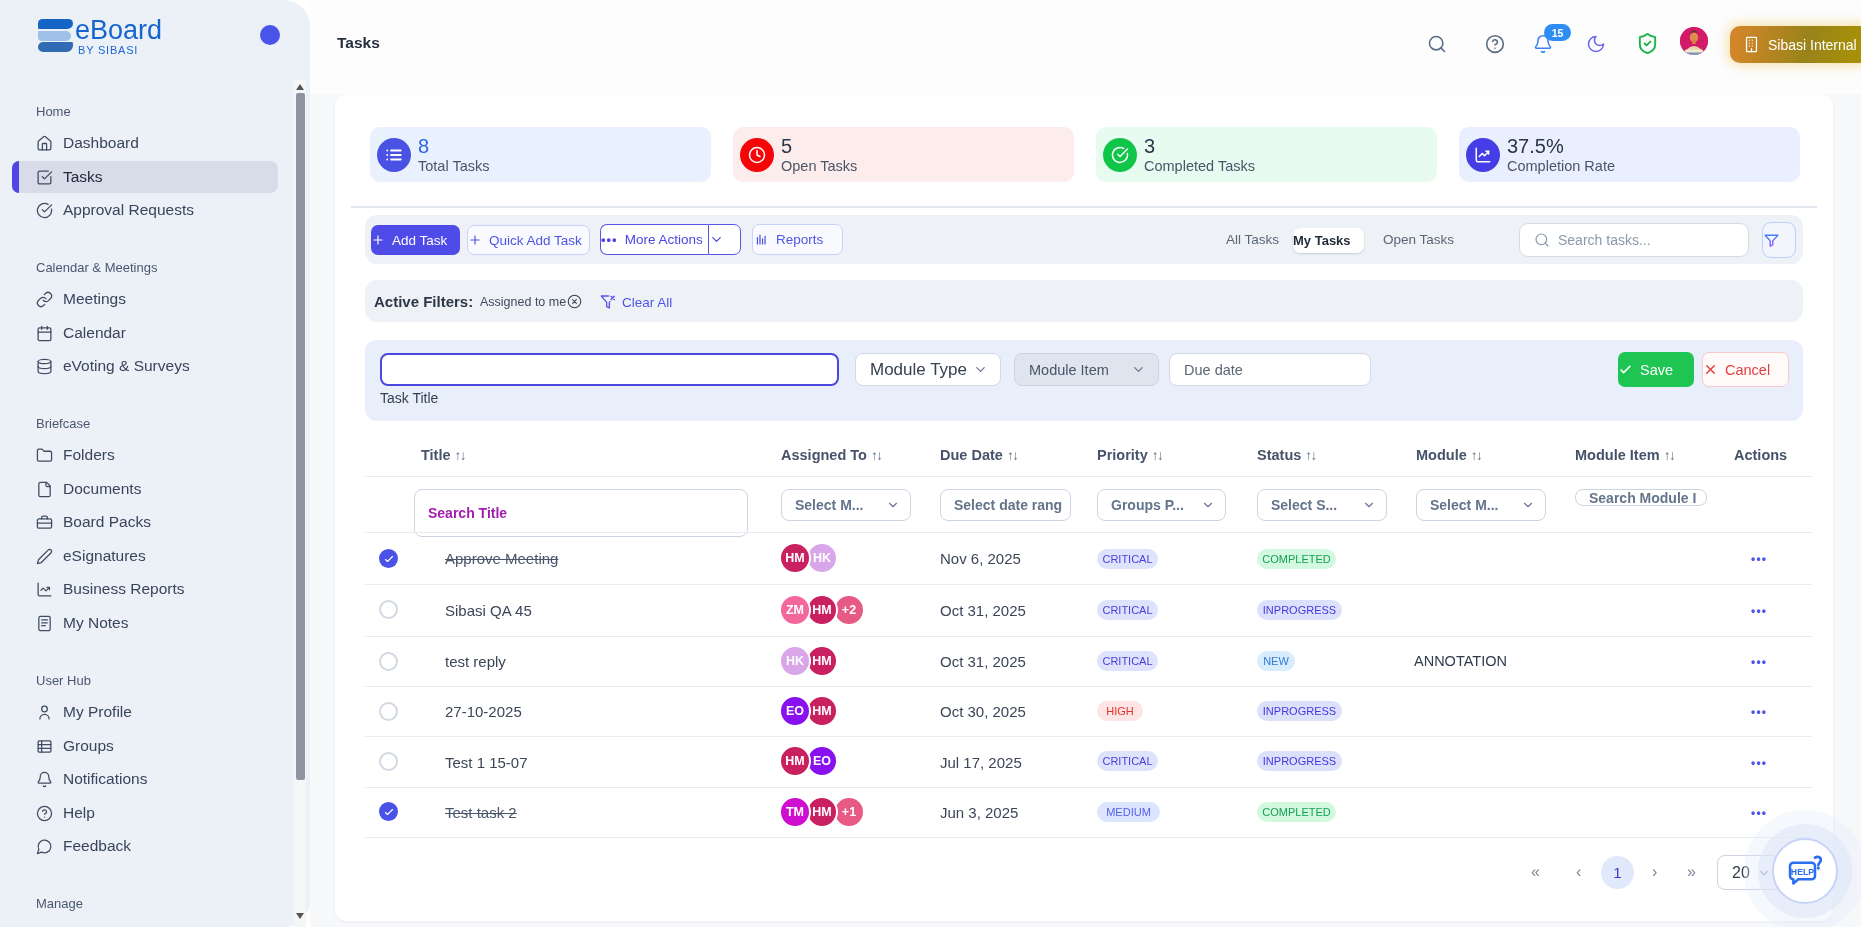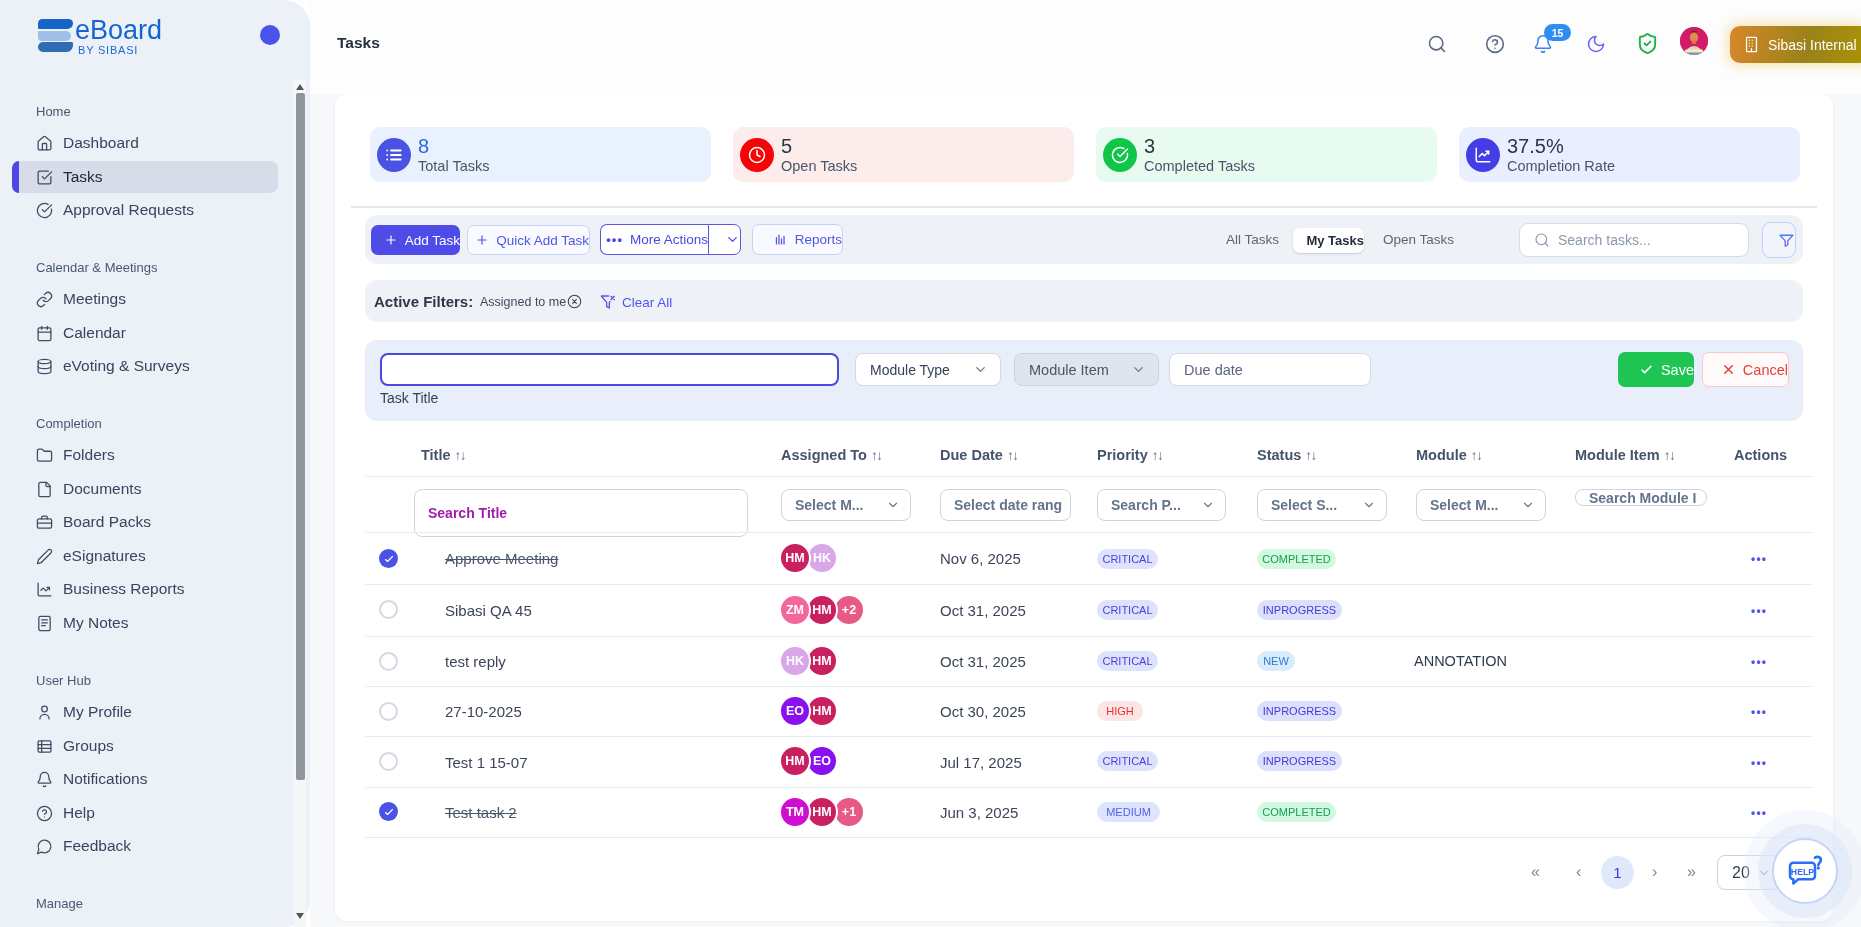--- a/index.html
+++ b/index.html
@@ -20,21 +20,21 @@
 #hdr{position:absolute;left:310px;top:0;width:1551px;height:94px;background:#fdfdfe}
 #pagebg{position:absolute;left:310px;top:94px;width:1551px;height:833px;background:#f7f8fa}
 #card{position:absolute;left:335px;top:94px;width:1498px;height:827px;background:#fff;border-radius:12px;box-shadow:0 1px 3px rgba(35,46,70,.06)}
 .hic{position:absolute;top:34px;color:#5a6b85}
 
 .stat{position:absolute;top:127px;width:341px;height:55px;border-radius:10px}
 .stat .cir{position:absolute;left:7px;top:10.5px;width:34px;height:34px;border-radius:50%;display:flex;align-items:center;justify-content:center;color:#fff}
 .stat .num{position:absolute;left:48px;top:8px;font-size:20px;color:#2c3648}
 .stat .lbl{position:absolute;left:48px;top:31px;font-size:14.5px;color:#4a5568}
 .sec{position:absolute;left:365px;width:1438px;background:#eef2f7;border-radius:12px}
-.btn{position:absolute;display:flex;align-items:center;justify-content:flex-end;gap:7px;font-size:13.5px;border-radius:7px;white-space:nowrap}
+.btn{position:absolute;display:flex;align-items:center;justify-content:flex-start;gap:7px;font-size:13.5px;border-radius:7px;white-space:nowrap}
 .badge{position:absolute;height:20px;border-radius:10px;font-size:11px;font-weight:normal;display:flex;align-items:center;justify-content:center}
 .av{position:absolute;width:32px;height:32px;border-radius:50%;border:2px solid #fff;color:#fff;font-size:12.5px;font-weight:bold;display:flex;align-items:center;justify-content:center}
 .inp{position:absolute;background:#fff;border:1.5px solid #cbd5e1;border-radius:8px;font-size:14px;color:#64748b;display:flex;align-items:center}
 .hdcell{position:absolute;font-size:14.5px;font-weight:bold;color:#46536b;white-space:nowrap}
 .sort{font-weight:normal;font-size:13.5px;color:#5f6e86;letter-spacing:-1.5px}
 .cell{position:absolute;font-size:15px;color:#3c4658;white-space:nowrap}
 .rowline{position:absolute;left:365px;width:1447px;height:1px;background:#e7ebf1}
 .ucheck{position:absolute;left:379px;width:19px;height:19px;border-radius:50%;border:2px solid #d3d9e2;background:#fff}
 .ccheck{position:absolute;left:379px;width:19px;height:19px;border-radius:50%;background:#4a52e8;display:flex;align-items:center;justify-content:center}
 .dots{position:absolute;left:1751px;color:#4f55e8;font-size:12px;font-weight:bold;letter-spacing:1.2px}
@@ -74,21 +74,21 @@
     </svg>Meetings</div>
 <div class="sitem" style="top:324px"><svg class="ic" width="17" height="17" viewBox="0 0 24 24">
       <rect x="3" y="4" width="18" height="18" rx="2"></rect>
       <path d="M8 2v4M16 2v4M3 10h18"></path>
     </svg>Calendar</div>
 <div class="sitem" style="top:357px"><svg class="ic" width="17" height="17" viewBox="0 0 24 24">
       <ellipse cx="12" cy="5" rx="9" ry="3"></ellipse>
       <path d="M3 5v14a9 3 0 0 0 18 0V5"></path>
       <path d="M3 12a9 3 0 0 0 18 0"></path>
     </svg>eVoting &amp; Surveys</div>
-<div class="slabel" style="top:416px">Completion</div>
+<div class="slabel" style="top:416px">Briefcase</div>
 <div class="sitem" style="top:446px"><svg class="ic" width="17" height="17" viewBox="0 0 24 24">
       <path d="M20 20a2 2 0 0 0 2-2V8a2 2 0 0 0-2-2h-7.9a2 2 0 0 1-1.69-.9L9.6 3.9A2 2 0 0 0 7.93 3H4a2 2 0 0 0-2 2v13a2 2 0 0 0 2 2Z"></path>
     </svg>Folders</div>
 <div class="sitem" style="top:480px"><svg class="ic" width="17" height="17" viewBox="0 0 24 24">
       <path d="M15 2H6a2 2 0 0 0-2 2v16a2 2 0 0 0 2 2h12a2 2 0 0 0 2-2V7z"></path>
       <path d="M14 2v4a2 2 0 0 0 2 2h4"></path>
     </svg>Documents</div>
 <div class="sitem" style="top:513px"><svg class="ic" width="17" height="17" viewBox="0 0 24 24">
       <rect x="2" y="7" width="20" height="13" rx="2"></rect>
       <path d="M16 7V5a2 2 0 0 0-2-2h-4a2 2 0 0 0-2 2v2"></path>
@@ -276,21 +276,21 @@
     <svg class="ic" width="16" height="16" viewBox="0 0 24 24">
       <path d="M13.013 3H2l8 9.46V19l4 2v-8.54l.9-1.06"></path>
       <path d="m16.5 3.5 5 5M21.5 3.5l-5 5"></path>
     </svg>
   </div>
 <div class="abs" style="left:622px;top:295px;font-size:13.5px;color:#4f55e8">Clear All</div>
 
 <div class="sec" style="top:340px;height:81px;background:#e8eefa"></div>
 <div class="abs" style="left:380px;top:353px;width:459px;height:33px;background:#fff;border:2px solid #4b48e0;border-radius:8px"></div>
 <div class="abs" style="left:380px;top:390px;font-size:14px;color:#333f52">Task Title</div>
-<div class="inp" style="left:855px;top:353px;width:146px;height:33px;border-color:#d4dae4;color:#374151;font-size:14px">
+<div class="inp" style="left:855px;top:353px;width:146px;height:33px;border-color:#d4dae4;color:#374151;font-size:17px">
     <span style="margin-left:14px">Module Type</span>
     <svg class="ic" width="15" height="15" viewBox="0 0 24 24" style="position:absolute;right:12px;color:#6b7890">
       <path d="m6 9 6 6 6-6"></path>
     </svg>
   </div>
 <div class="inp" style="left:1014px;top:353px;width:145px;height:33px;background:#dfe5ee;border-color:#ccd3df;color:#4a5568;font-size:14.5px">
     <span style="margin-left:14px">Module Item</span>
     <svg class="ic" width="15" height="15" viewBox="0 0 24 24" style="position:absolute;right:12px;color:#6b7890">
       <path d="m6 9 6 6 6-6"></path>
     </svg>
@@ -321,21 +321,21 @@
 <div class="inp" style="left:781px;top:489px;width:130px;height:32px;font-weight:bold;color:#64748b">
     <span style="margin-left:13px">Select M...</span>
     <svg class="ic" width="14" height="14" viewBox="0 0 24 24" style="position:absolute;right:10px;color:#6b7890">
       <path d="m6 9 6 6 6-6"></path>
     </svg>
   </div>
 <div class="inp" style="left:940px;top:489px;width:131px;height:32px;font-weight:bold;color:#64748b">
     <span style="margin-left:13px">Select date rang</span>
   </div>
 <div class="inp" style="left:1097px;top:489px;width:129px;height:32px;font-weight:bold;color:#64748b">
-    <span style="margin-left:13px">Search P...</span>
+    <span style="margin-left:13px">Groups P...</span>
     <svg class="ic" width="14" height="14" viewBox="0 0 24 24" style="position:absolute;right:10px;color:#6b7890">
       <path d="m6 9 6 6 6-6"></path>
     </svg>
   </div>
 <div class="inp" style="left:1257px;top:489px;width:130px;height:32px;font-weight:bold;color:#64748b">
     <span style="margin-left:13px">Select S...</span>
     <svg class="ic" width="14" height="14" viewBox="0 0 24 24" style="position:absolute;right:10px;color:#6b7890">
       <path d="m6 9 6 6 6-6"></path>
     </svg>
   </div>

